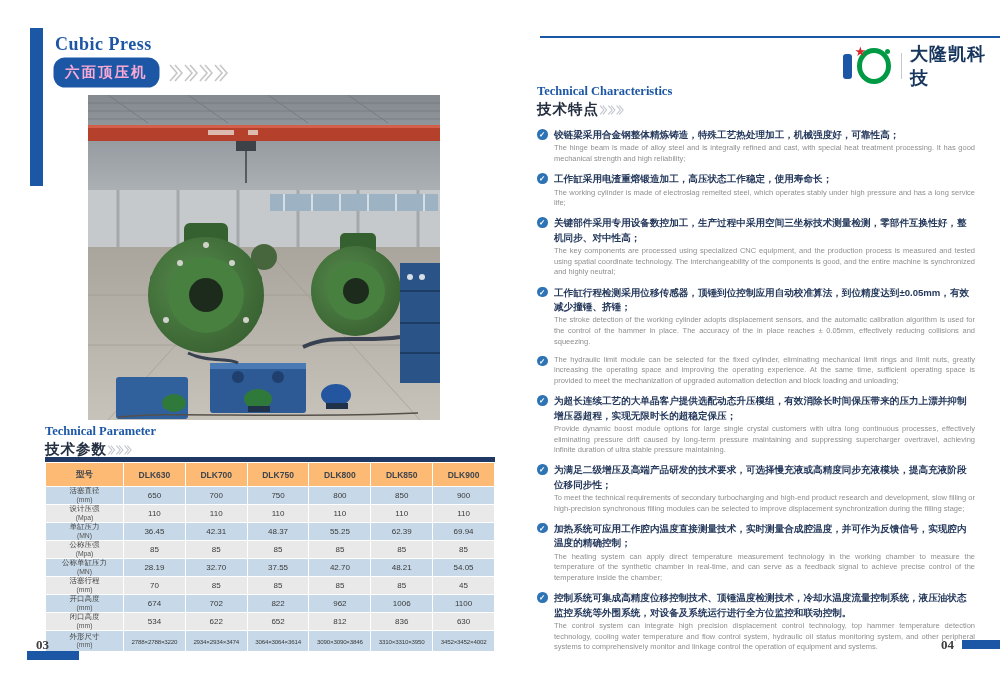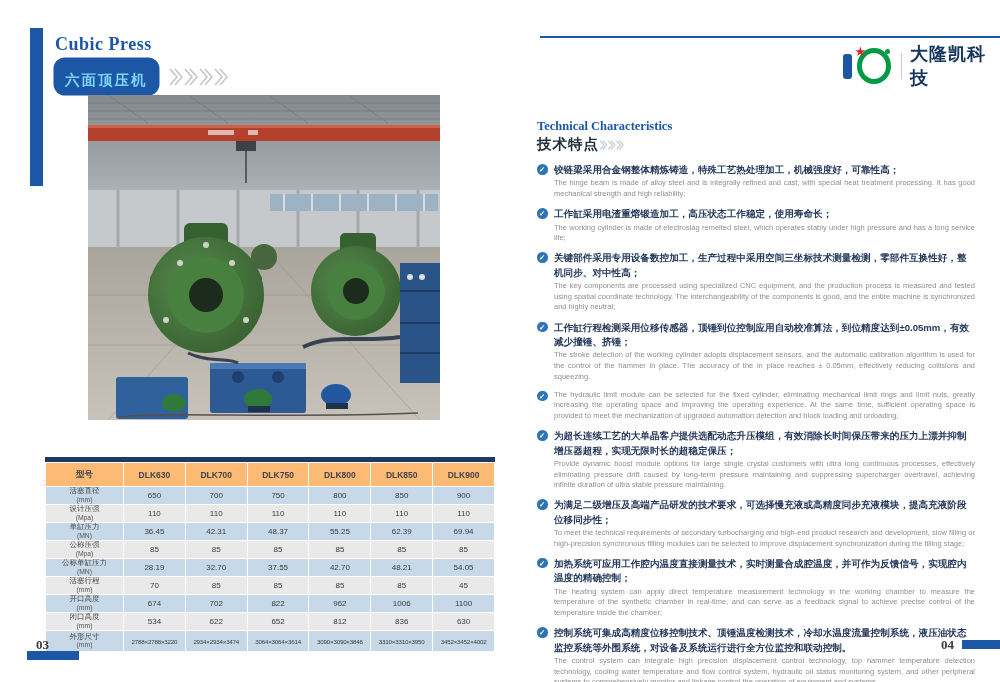--- a/index.html
+++ b/index.html
@@ -11,38 +11,38 @@
   .abs{position:absolute;}
 
   
   .left-accent{left:30px;top:28px;width:13px;height:158px;background:#1c57a5;}
   .top-rule{left:540px;top:36px;width:460px;height:2px;background:#1c57a5;}
 
   
   .hdr-left{left:55px;top:34px;}
   .title-en{font-family:"Liberation Serif",serif;font-weight:bold;font-size:18px;color:#1c57a5;letter-spacing:.5px;}
   .title-pill-row{margin-top:4px;display:flex;align-items:center;gap:10px;}
-  .title-pill{background:#1c57a5;color:#7dd3fc;font-weight:bold;font-size:14.5px;
-    padding:12px 10px 4px;border-radius:10px;letter-spacing:2px;box-shadow:0 0 0 1.5px #1c57a5;}
+  .title-pill{background:#1c57a5;color:#f9a8d4;font-weight:bold;font-size:14.5px;
+    padding:4px 10px 4px;border-radius:10px;letter-spacing:2px;box-shadow:0 0 0 1.5px #1c57a5;}
   .chev svg{display:block;}
 
   
   .logo{left:843px;top:42px;display:flex;align-items:center;}
   .logo-bar{width:9px;height:25px;background:#1c57a5;border-radius:3px;margin-right:5px;}
   .logo-ring{width:26px;height:26px;border:5px solid #009a44;border-radius:50%;position:relative;}
   .logo-star{position:absolute;left:-7px;top:-9px;color:#d8262c;font-size:13px;}
   .logo-dot{position:absolute;right:-4px;top:-4px;width:5px;height:5px;background:#009a44;border-radius:50%;}
   .logo-sep{width:1px;height:26px;background:#c4c9d2;margin:0 8px 0 10px;}
   .logo-text{font-size:18px;font-weight:bold;color:#17365d;letter-spacing:1px;}
 
   
   .photo{left:88px;top:95px;width:352px;height:325px;}
 
   
-  .sec-en{font-family:"Liberation Serif",serif;font-weight:bold;font-size:12.5px;color:#1c57a5;margin-top:35px;}
+  .sec-en{font-family:"Liberation Serif",serif;font-weight:bold;font-size:12.5px;color:#1c57a5;}
   .sec-zh-row{display:flex;align-items:center;gap:0;margin-top:1px;}
   .sec-zh{font-size:14.5px;font-weight:800;color:#232f40;letter-spacing:1px;}
 
   .param-hdr{left:45px;top:424px;}
 
   
   .table-wrap{left:45px;top:457px;width:450px;}
   .table-topbar{width:450px;height:5px;background:#1f3864;}
   table.param{border-collapse:collapse;width:450px;table-layout:fixed;font-size:8px;color:#3a3a3a;}
   table.param th,table.param td{border:1px solid #ffffff;text-align:center;vertical-align:middle;padding:0;}

